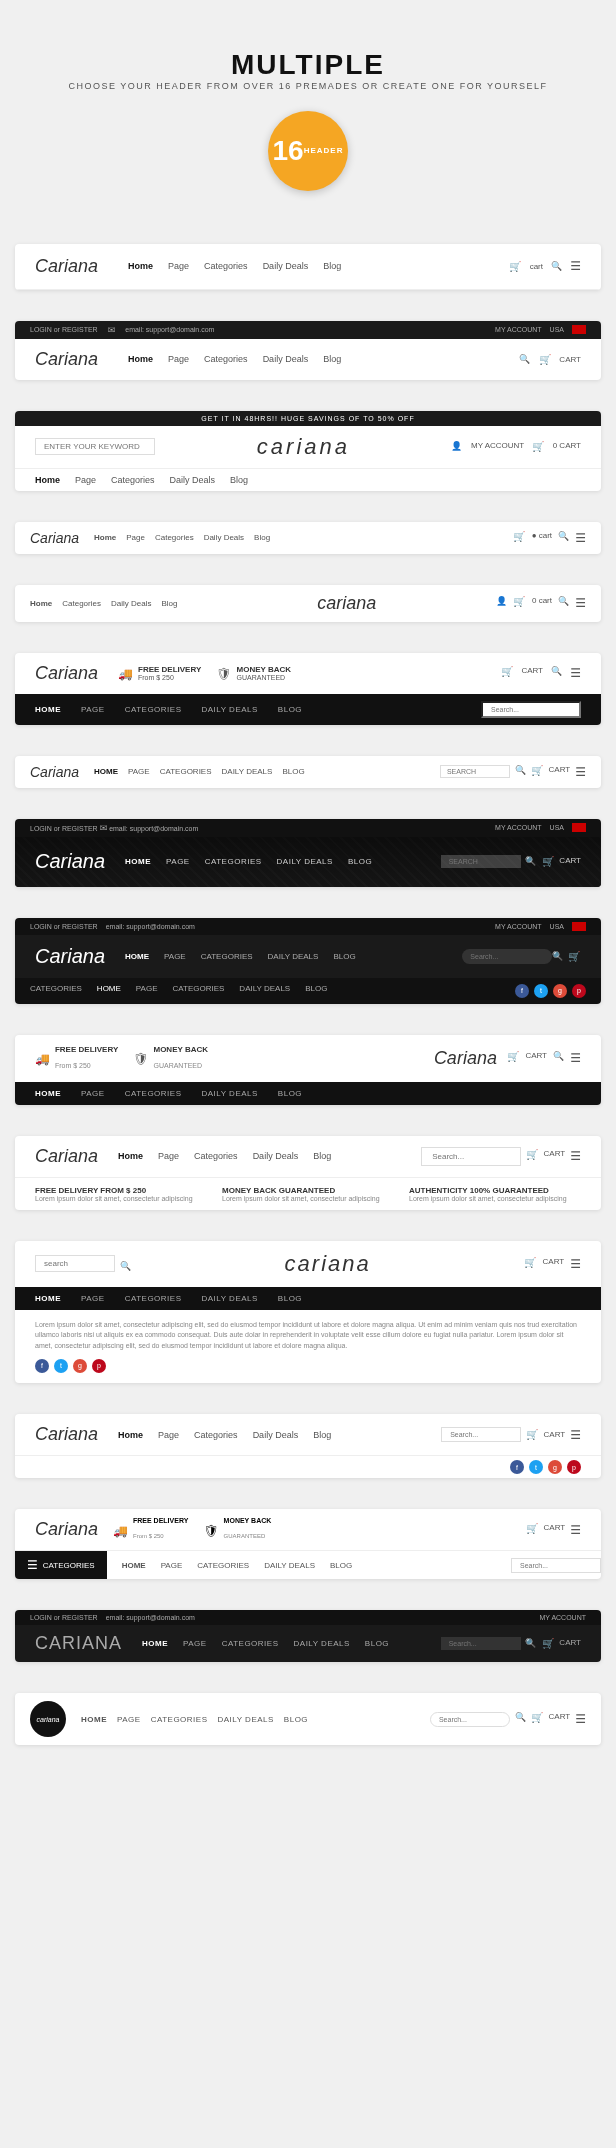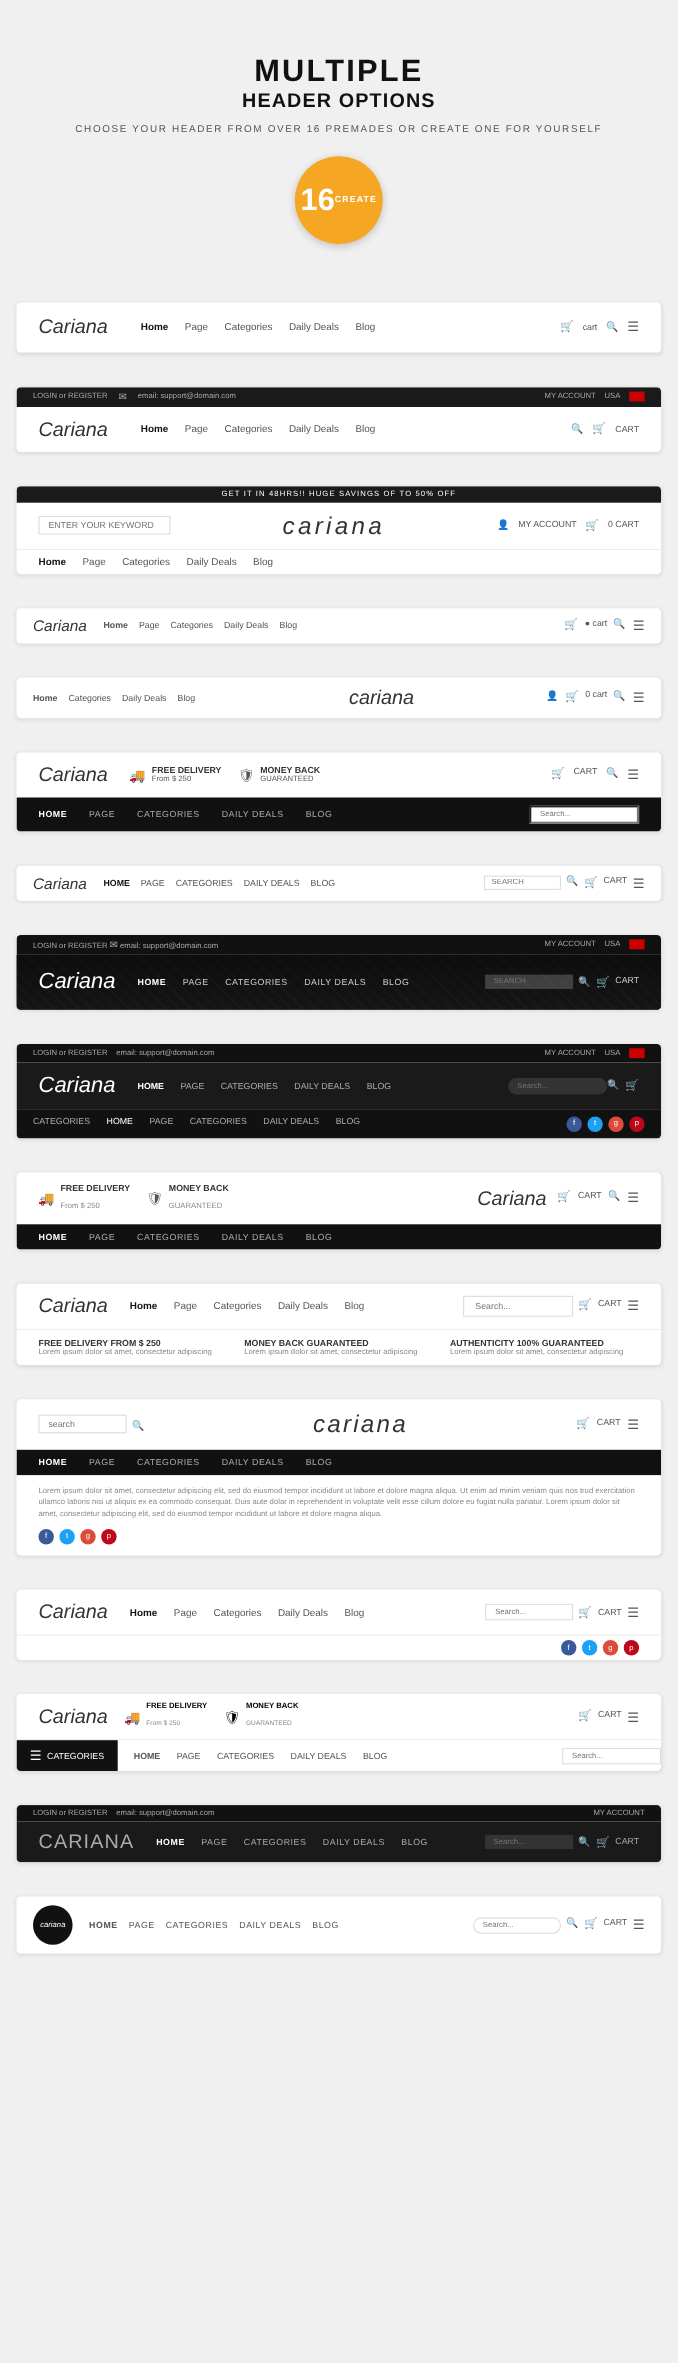--- a/index.html
+++ b/index.html
@@ -493,25 +493,24 @@
 
     .separator { height: 15px; }
   </style>
 </head>
 <body>
 
 <div class="page-wrapper">
 
   <div class="hero">
     <div class="hero-title">MULTIPLE</div>
-    <div class="hero-subtitle">HEADER OPTIONS</div>
     <div class="hero-desc">CHOOSE YOUR HEADER FROM OVER 16 PREMADES OR CREATE ONE FOR YOURSELF</div>
     <div class="badge-circle">
       <span class="badge-number">16</span>
-      <span class="badge-label">CREATE</span>
+      <span class="badge-label">HEADER</span>
     </div>
   </div>
 
   <div class="header-card">
     <div class="h1-bar">
       <span class="h1-logo">Cariana</span>
       <div class="h1-nav">
         <span class="h1-nav-item active">Home</span>
         <span class="h1-nav-item">Page</span>
         <span class="h1-nav-item">Categories</span>

